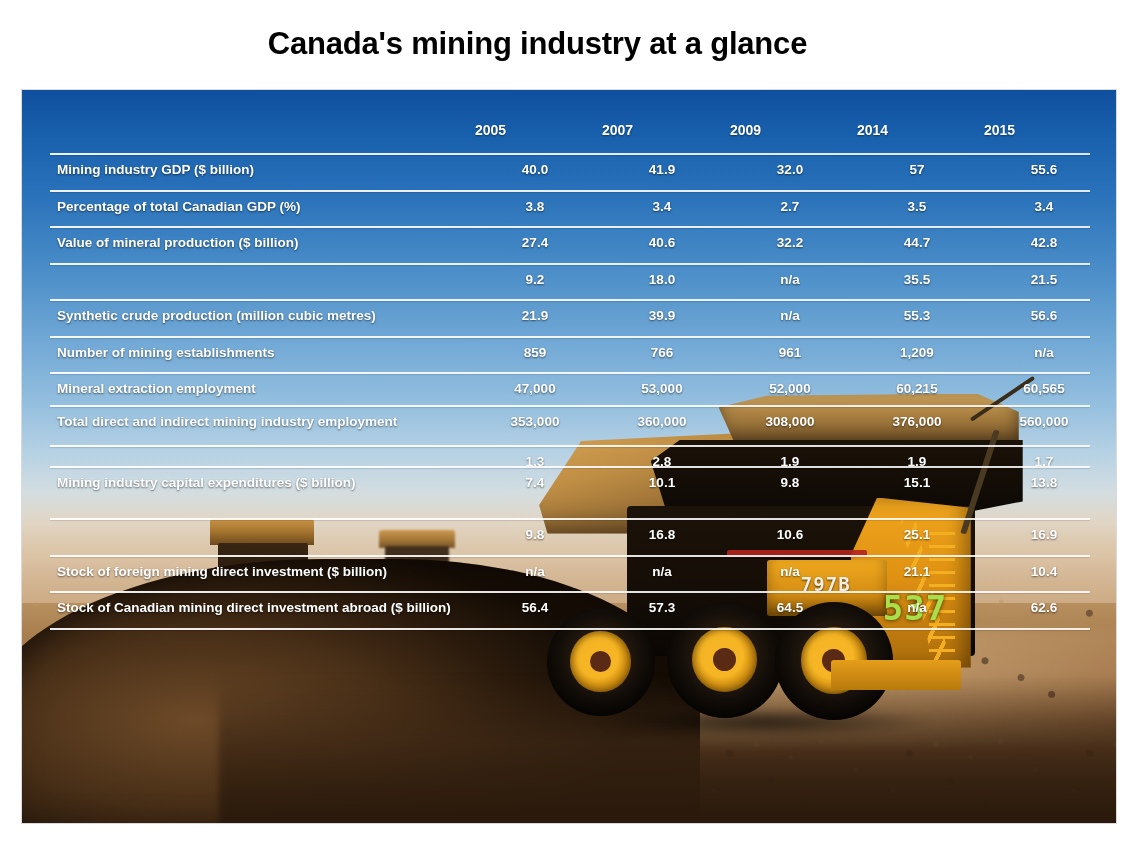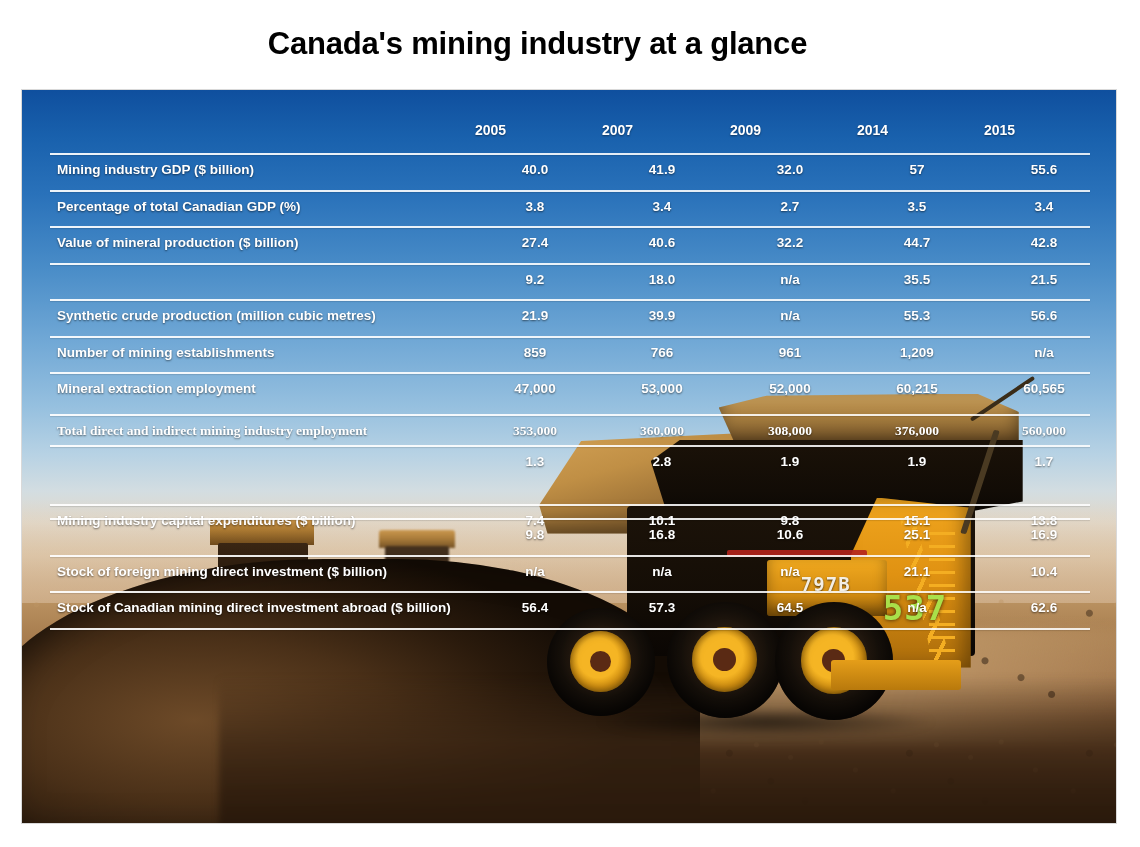--- a/index.html
+++ b/index.html
@@ -550,38 +550,38 @@
         </div>
         <div class="row" style="top: 282px;">
           <div class="sep"></div>
           <div class="label">Mineral extraction employment</div>
           <div class="cell c0">47,000</div>
           <div class="cell c1">53,000</div>
           <div class="cell c2">52,000</div>
           <div class="cell c3">60,215</div>
           <div class="cell c4">60,565</div>
         </div>
-        <div class="row" style="top: 324px; font-family: Liberation Serif, serif;">
+        <div class="row" style="top: 315px;">
           <div class="sep"></div>
           <div class="label">Total direct and indirect mining industry employment</div>
           <div class="cell c0">353,000</div>
           <div class="cell c1">360,000</div>
           <div class="cell c2">308,000</div>
           <div class="cell c3">376,000</div>
           <div class="cell c4">560,000</div>
         </div>
         <div class="row" style="top: 355px;">
           <div class="sep"></div>
           <div class="cell c0">1.3</div>
           <div class="cell c1">2.8</div>
           <div class="cell c2">1.9</div>
           <div class="cell c3">1.9</div>
           <div class="cell c4">1.7</div>
         </div>
-        <div class="row" style="top: 414px;">
+        <div class="row" style="top: 376px;">
           <div class="sep"></div>
           <div class="label">Mining industry capital expenditures ($ billion)</div>
           <div class="cell c0">7.4</div>
           <div class="cell c1">10.1</div>
           <div class="cell c2">9.8</div>
           <div class="cell c3">15.1</div>
           <div class="cell c4">13.8</div>
         </div>
         <div class="row" style="top: 428px;">
           <div class="sep"></div>

